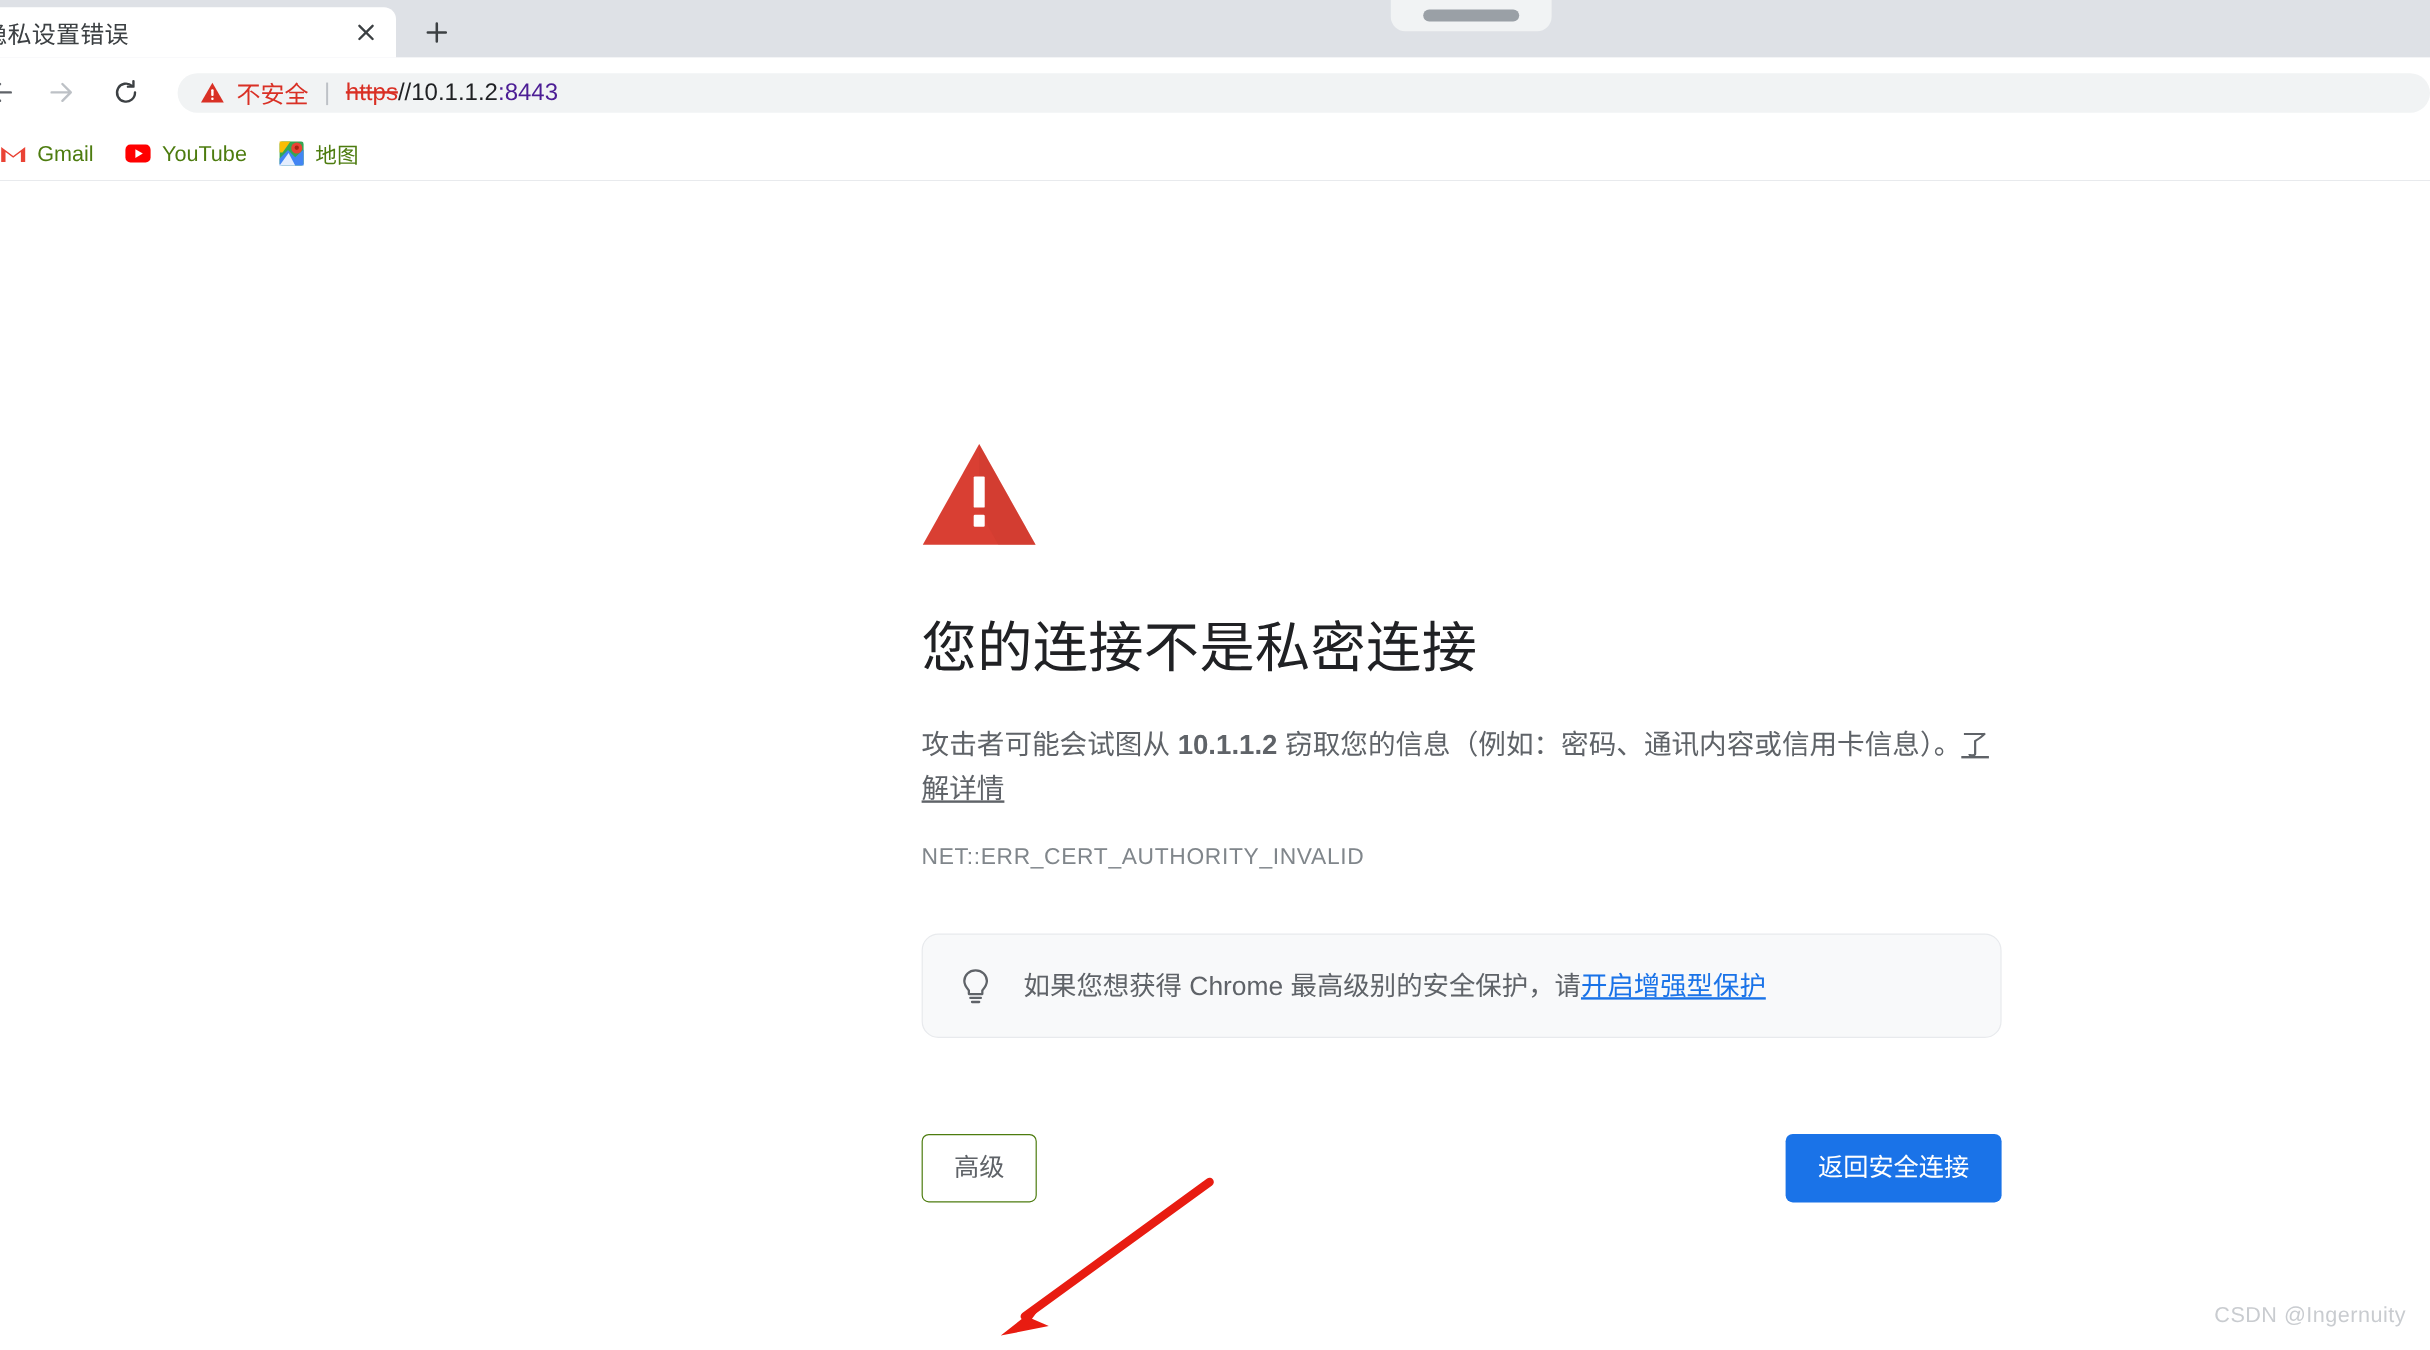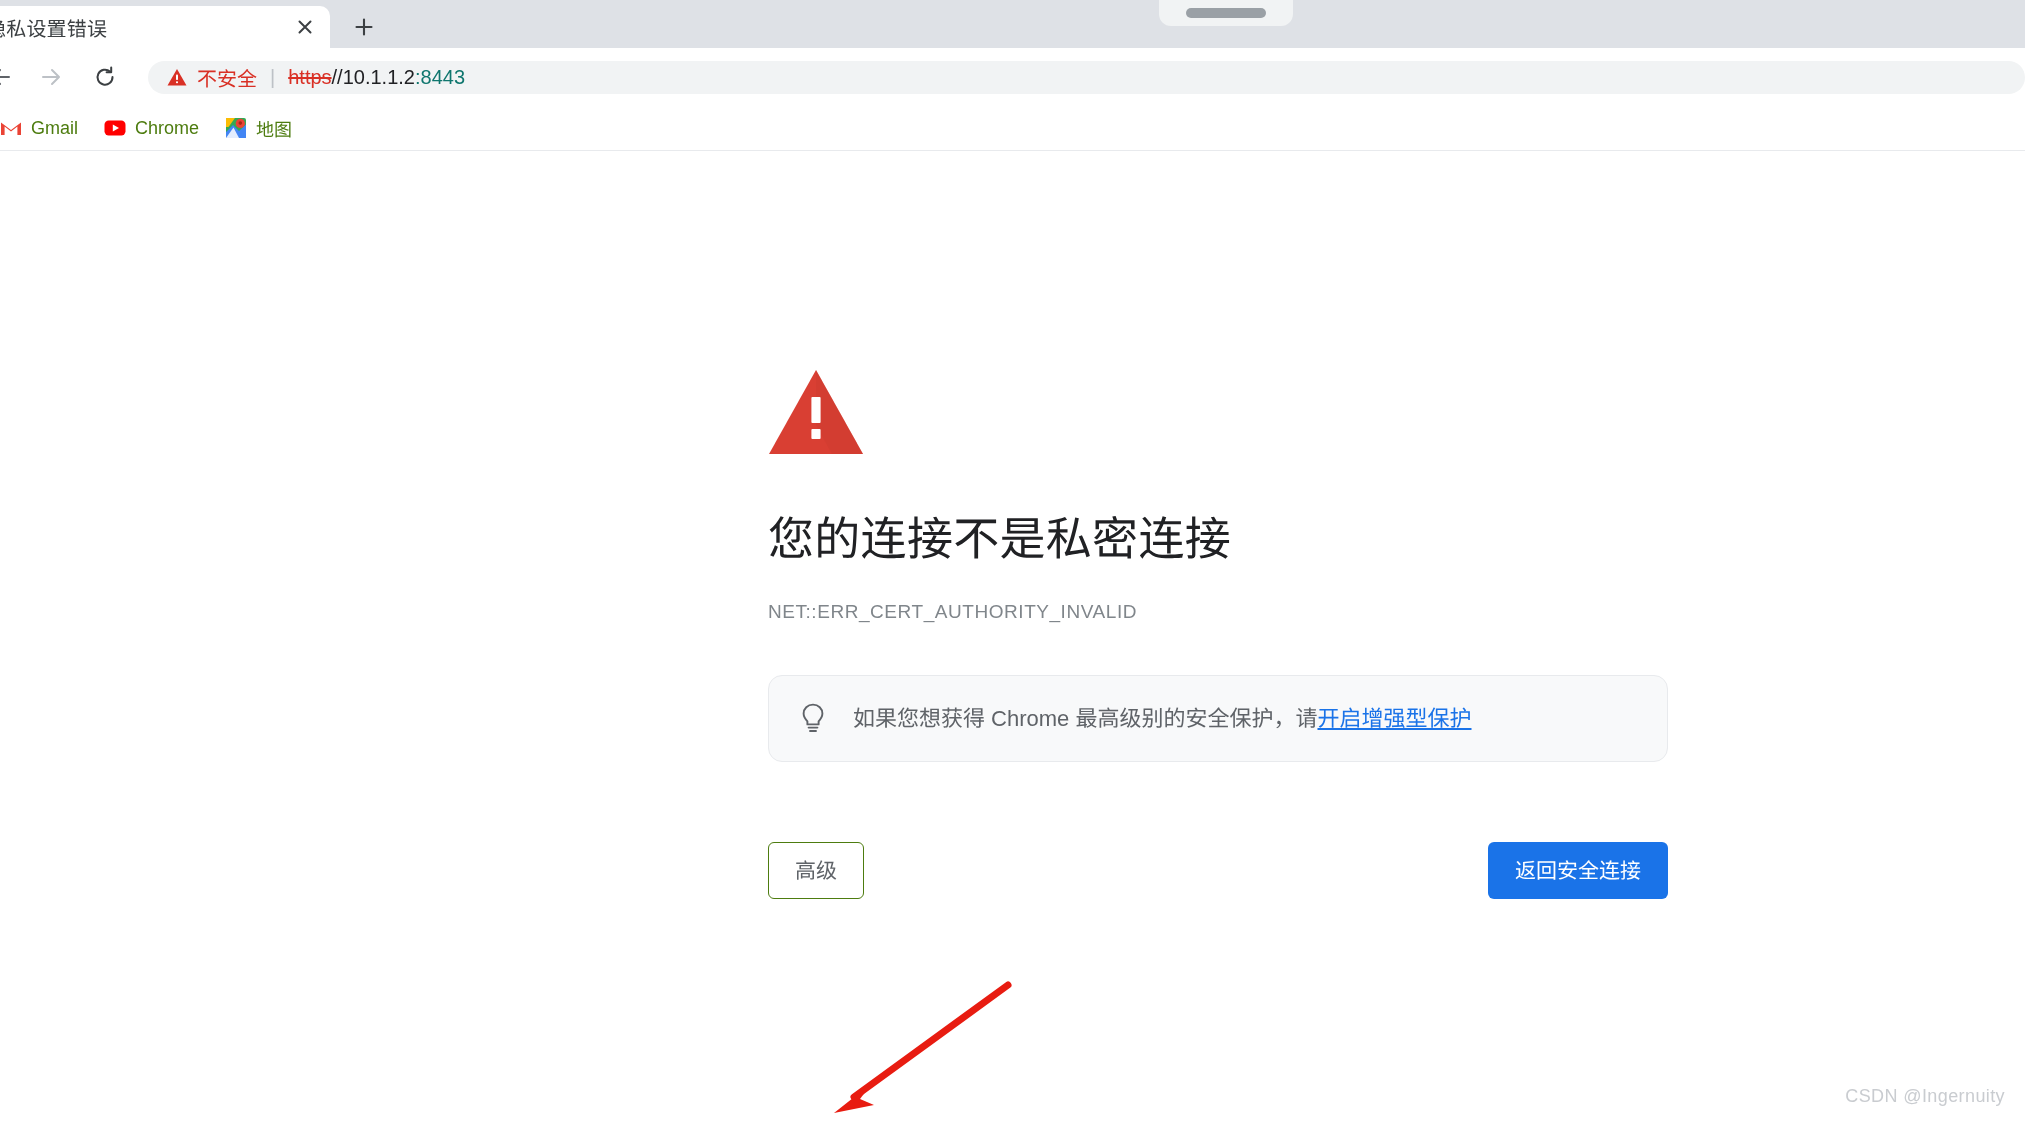--- a/index.html
+++ b/index.html
@@ -167,21 +167,21 @@
     color: #d93025;
     text-decoration: line-through;
     text-decoration-color: #d93025;
   }
   .omni-host {
     font-size: 20px;
     color: #202124;
   }
   .omni-port {
     font-size: 20px;
-    color: #0f766e;
+    color: #4c1d95;
   }
 
   
   .bookmarks {
     height: 44px;
     background: #ffffff;
     display: flex;
     align-items: center;
     flex: 0 0 44px;
     padding-left: 0;
@@ -416,21 +416,21 @@
       <span class="bm-label">Gmail</span>
     </div>
 
     <div class="bm">
       <span class="bm-icon">
         <svg width="22" height="16" viewBox="0 0 22 16" aria-hidden="true">
           <rect x="0.5" y="0.5" width="21" height="15" rx="4.2" fill="#ff0000"></rect>
           <path d="M8.8 4.4 L15 8 L8.8 11.6 Z" fill="#ffffff"></path>
         </svg>
       </span>
-      <span class="bm-label">Chrome</span>
+      <span class="bm-label">YouTube</span>
     </div>
 
     <div class="bm">
       <span class="bm-icon">
         <svg width="22" height="22" viewBox="0 0 22 22" aria-hidden="true">
           <rect x="1" y="1" width="20" height="20" rx="2" fill="#34a853"></rect>
           <path d="M1 15 L8 8 L14 14 L21 7.5 L21 21 L1 21 Z" fill="#4285f4"></path>
           <path d="M1 1 L10 1 L3.5 10 L1 10 Z" fill="#fbbc04"></path>
           <path d="M1 21 L8.5 10.5 L14 21 Z" fill="#ffffff" opacity="0.85"></path>
           <circle cx="15.3" cy="6.4" r="4.6" fill="#ea4335"></circle>
@@ -447,20 +447,23 @@
 
       <svg class="err-icon" viewBox="0 0 96 86" aria-hidden="true">
         <path d="M48 1 L95 85 L1 85 Z" fill="#d93f33"></path>
         <path d="M48 1 L95 85 L64 85 L48 56 Z" fill="#c9392e" opacity="0.35"></path>
         <rect x="43.4" y="28" width="9.2" height="26" rx="1" fill="#ffffff"></rect>
         <rect x="43.4" y="60" width="9.2" height="10" rx="1" fill="#ffffff"></rect>
       </svg>
 
       <h1 class="err-title">您的连接不是私密连接</h1>
 
+      <p class="err-body">
+        <span>攻击者可能会试图从 </span><b>10.1.1.2</b><span> 窃取您的信息（例如：密码、通讯内容或信用卡信息）。</span><span class="err-link">了解详情</span>
+      </p>
 
       <div class="err-code">NET::ERR_CERT_AUTHORITY_INVALID</div>
 
       <div class="tip-box">
         <svg class="tip-icon" viewBox="0 0 28 30" aria-hidden="true">
           <path d="M14 1.6 C8.6 1.6 4.6 5.6 4.6 10.6 C4.6 14 6.4 16.2 8.4 18.4 L8.4 21.4 L19.6 21.4 L19.6 18.4 C21.6 16.2 23.4 14 23.4 10.6 C23.4 5.6 19.4 1.6 14 1.6 Z" fill="none" stroke="#5f6368" stroke-width="1.9" stroke-linejoin="round"></path>
           <path d="M9.6 24.6 L18.4 24.6" stroke="#5f6368" stroke-width="1.9" stroke-linecap="round"></path>
           <path d="M11 28 L17 28" stroke="#5f6368" stroke-width="1.9" stroke-linecap="round"></path>
         </svg>
         <div class="tip-text">

